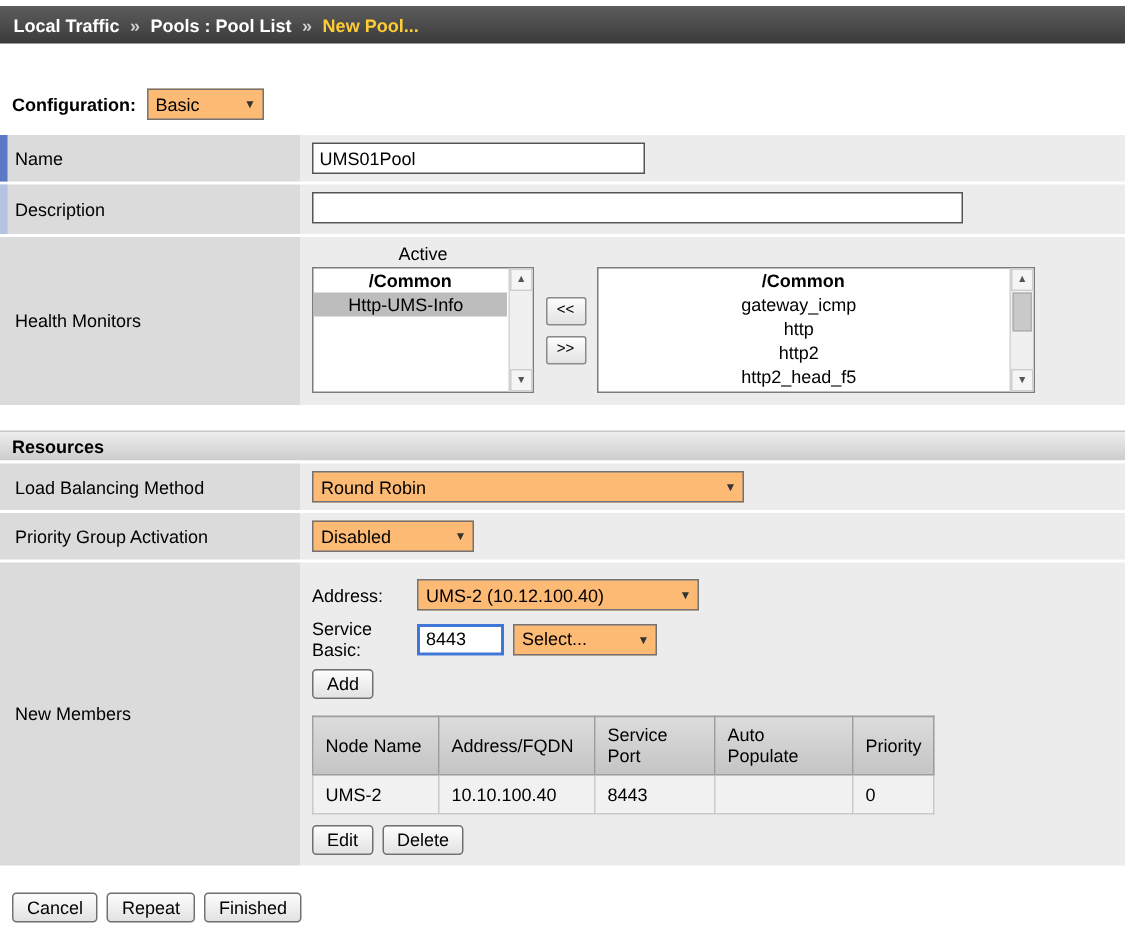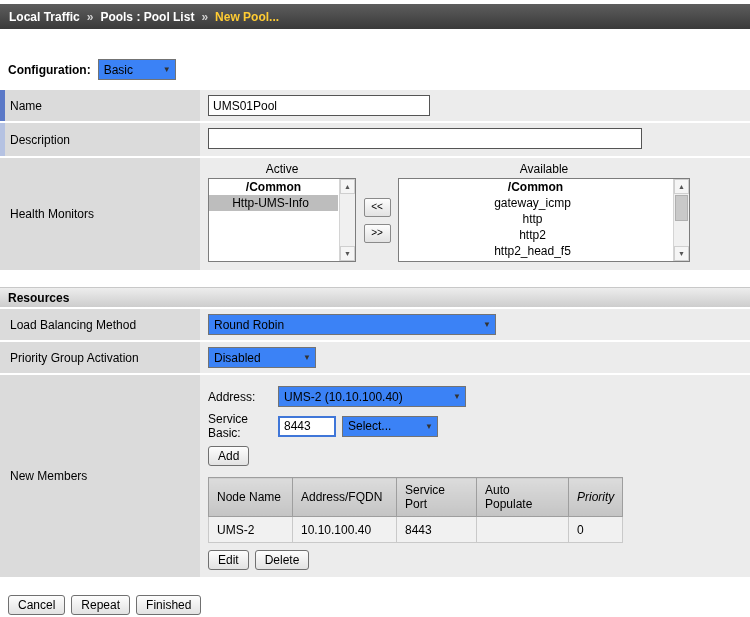--- a/index.html
+++ b/index.html
@@ -21,21 +21,21 @@
   .topbar .current { color: #ffcc33; }
   
   .config-bar {
     display: flex; align-items: center; gap: 7px;
     margin: 30px 0 10px 8px;
   }
   .config-bar .cfg-label { font-weight: bold; }
   
   .select {
     display: inline-flex; align-items: center;
-    background: #3b82f6; border: 1px solid #737373;
+    background: #fdba74; border: 1px solid #737373;
     height: 21px; padding: 0 4px 0 5px; gap: 4px;
   }
   .select .select-value { flex: 1; white-space: nowrap; overflow: hidden; }
   .select .select-arrow { font-size: 8px; color: #333; margin-left: auto; padding-left: 4px; }
   
   .form-table { width: 750px; }
   .form-row { display: flex; border-bottom: 2px solid #fff; position: relative; }
   .stripe { position: absolute; left: 0; top: 0; bottom: 0; width: 5px; }
   .label-cell {
     width: 200px; background: #dbdbdb; padding: 6px 10px;
@@ -120,21 +120,21 @@
   .members-table th {
     background: linear-gradient(#dcdcdc, #c4c4c4);
     border: 1px solid #9e9e9e; padding: 5px 8px;
     font-weight: normal; text-align: left;
   }
   .members-table td {
     background: #f1f1f1; border: 1px solid #c9c9c9;
     padding: 5px 8px; height: 26px;
   }
   .col-node { width: 84px; } .col-addr { width: 104px; } .col-port { width: 80px; }
-  .col-auto { width: 92px; }  .col-prio { width: 54px; font-style: italic; }
+  .col-auto { width: 92px; }  .col-prio { width: 54px; }
   .edit-row { margin-top: 7px; display: flex; gap: 6px; }
   
   .footer { margin: 16px 0 0 8px; display: flex; gap: 6px; }
 </style>
 </head>
 <body>
 
 <div class="topbar">
   <span class="crumb">Local Traffic</span>
   <span class="sep">»</span>
@@ -168,21 +168,20 @@
       <input class="text-input" style="width: 434px;" value="">
     </div>
   </div>
 
   <div class="form-row" style="min-height:112px">
     <div class="label-cell">Health Monitors</div>
     <div class="content-cell hm-content">
       <div class="hm-heads">
         <span class="h-active">Active</span>
         <span class="h-gap"></span>
-        <span class="h-avail">Available</span>
       </div>
       <div class="hm-lists">
         <div class="listbox lb-active">
           <div class="lb-group">/Common</div>
           <div class="lb-item selected">Http-UMS-Info</div>
           <div class="scrollbar">
             <div class="sb-btn">▲</div>
             <div class="sb-btn down">▼</div>
           </div>
         </div>
@@ -233,21 +232,21 @@
   </div>
 
   <div class="form-row">
     <div class="label-cell">New Members</div>
     <div class="content-cell nm-content">
 
 
       <div class="field-row">
         <span class="field-label">Address:</span>
         <div class="select" style="width:188px">
-          <span class="select-value">UMS-2 (10.10.100.40)</span>
+          <span class="select-value">UMS-2 (10.12.100.40)</span>
           <span class="select-arrow">▼</span>
         </div>
       </div>
 
       <div class="field-row">
         <span class="field-label">Service Basic:</span>
         <input class="text-input port-input" value="8443" style="">
         <div class="select" style="width:96px;margin-left:6px">
           <span class="select-value">Select...</span>
           <span class="select-arrow">▼</span>

